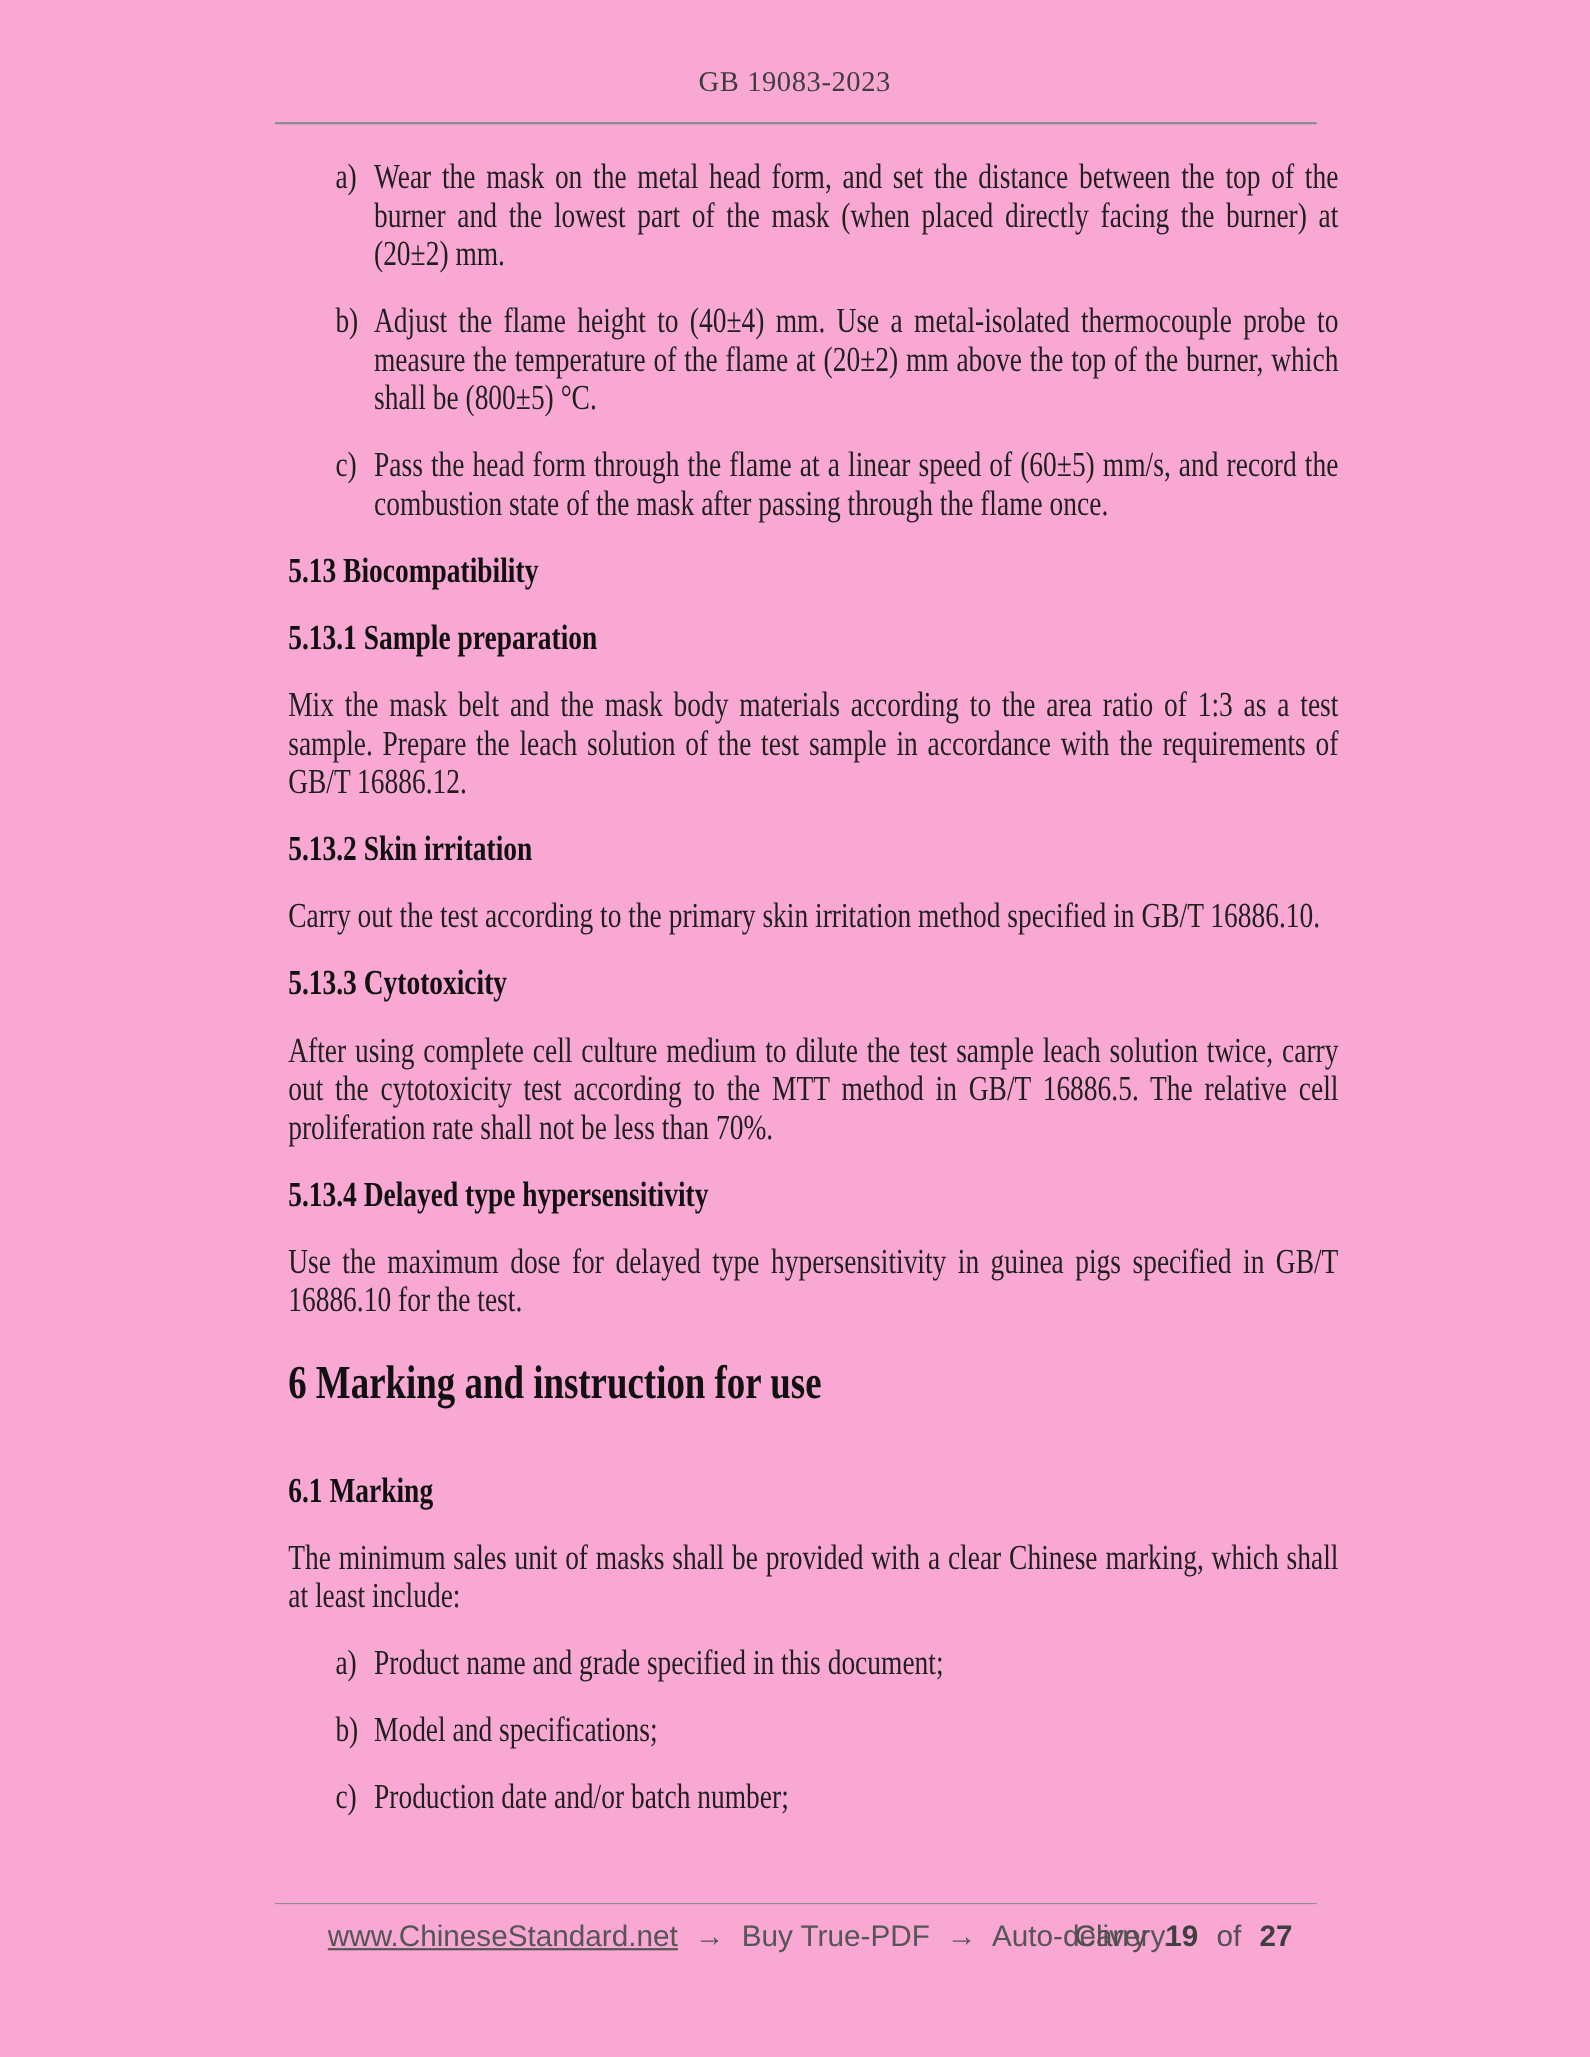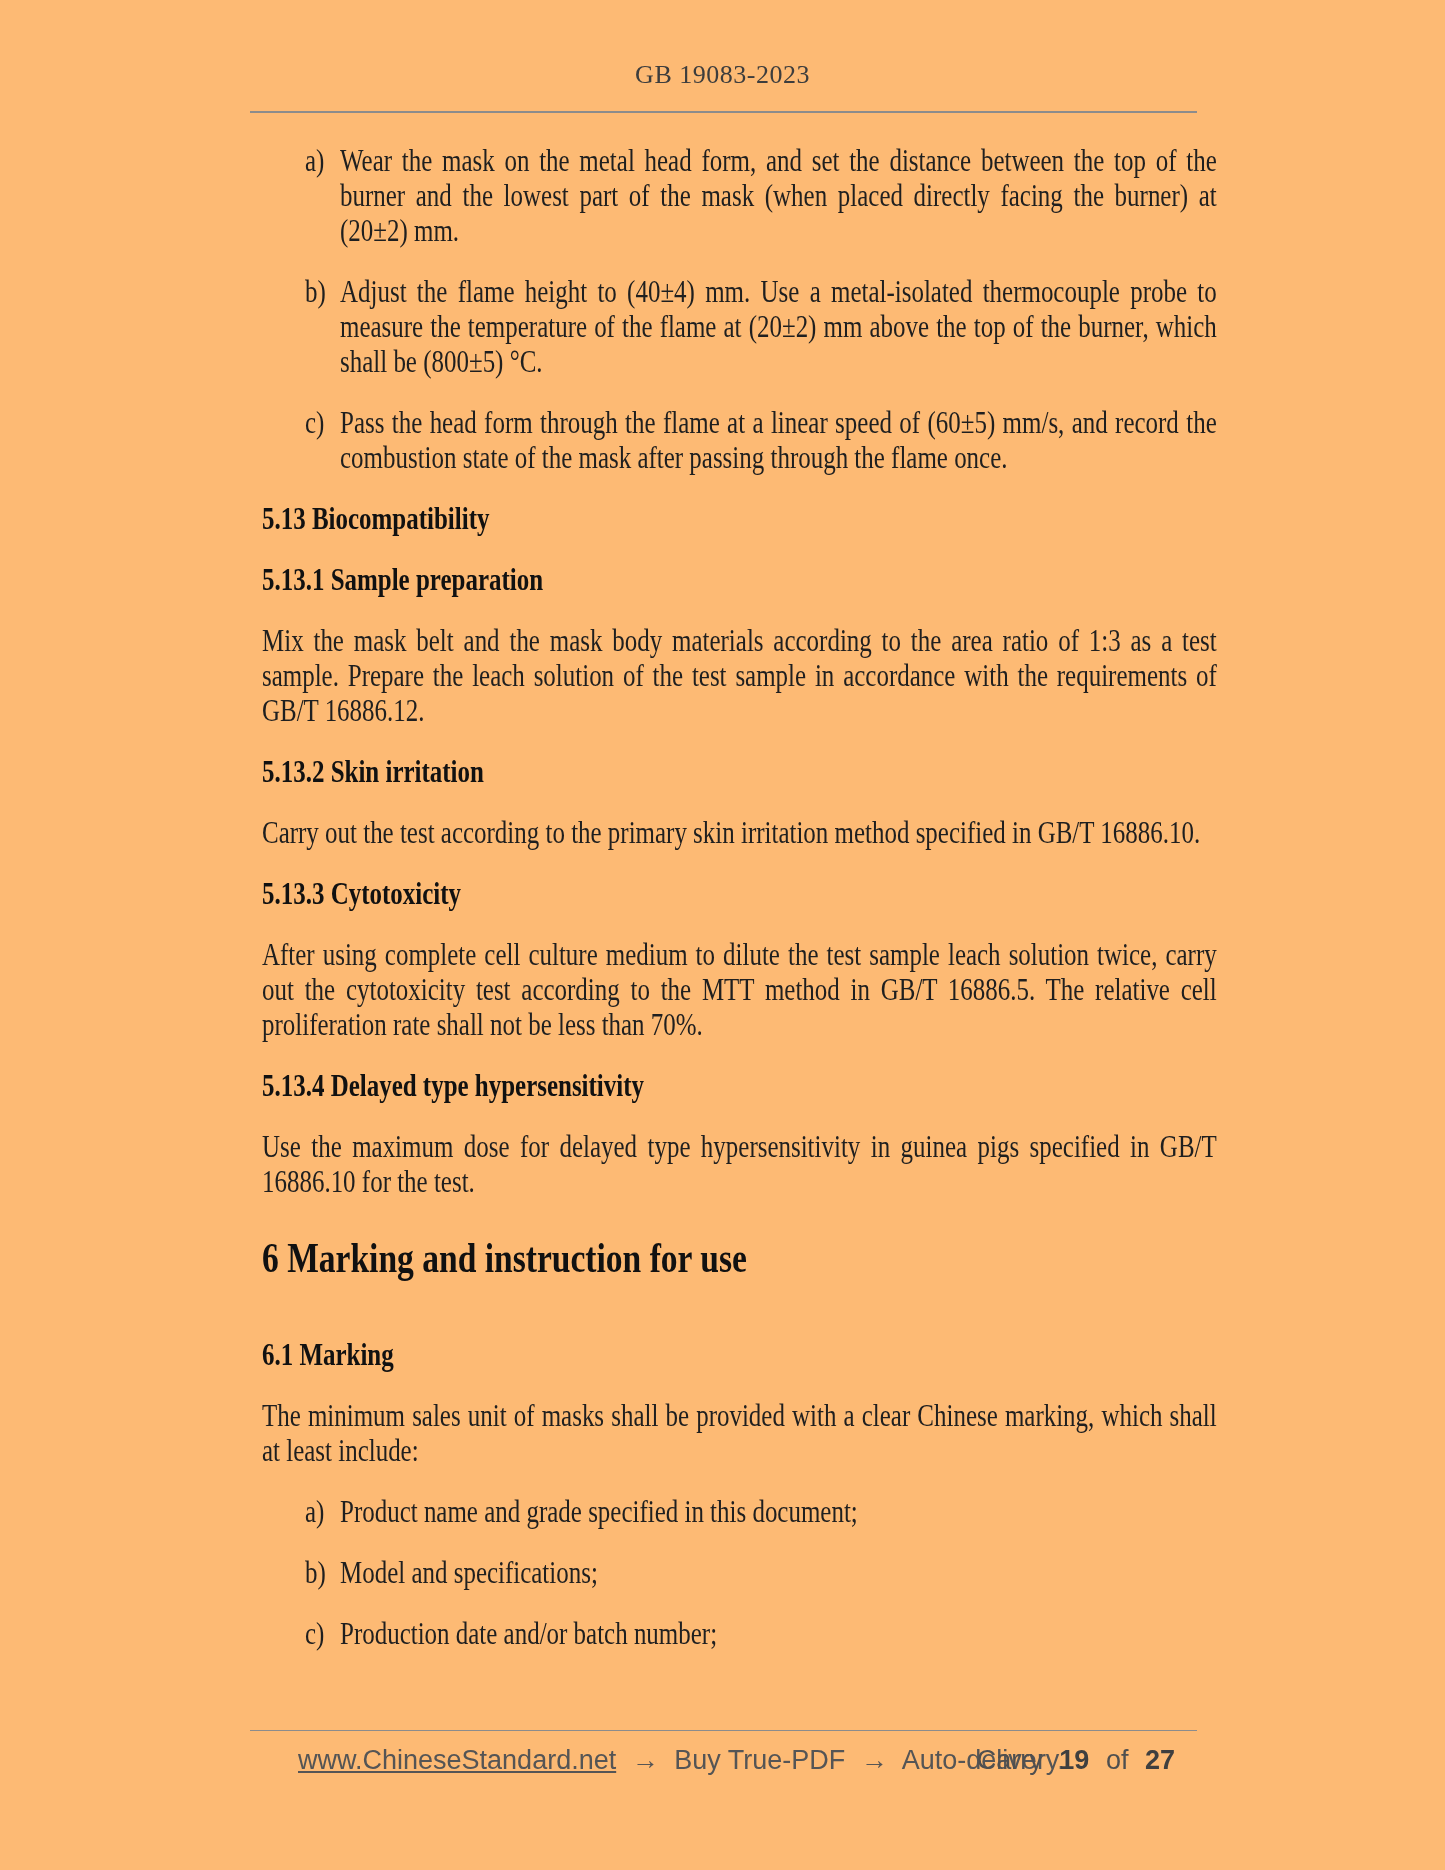--- a/index.html
+++ b/index.html
@@ -1,21 +1,21 @@
 <!DOCTYPE html>
 <html><head>
 <meta charset="utf-8">
 <style>
   html, body { margin: 0; padding: 0; background: #e8e8e8; }
   .page {
     position: relative;
     width: 1445px;
     height: 1870px;
     margin: 0 auto;
-    background: #fdba74;
+    background: #f9a8d4;
     overflow: hidden;
     font-family: "Liberation Serif", "DejaVu Serif", serif;
     color: #1f1f1f;
   }
 
   
   .header-title {
     position: absolute;
     top: 60px;
     left: 0;

